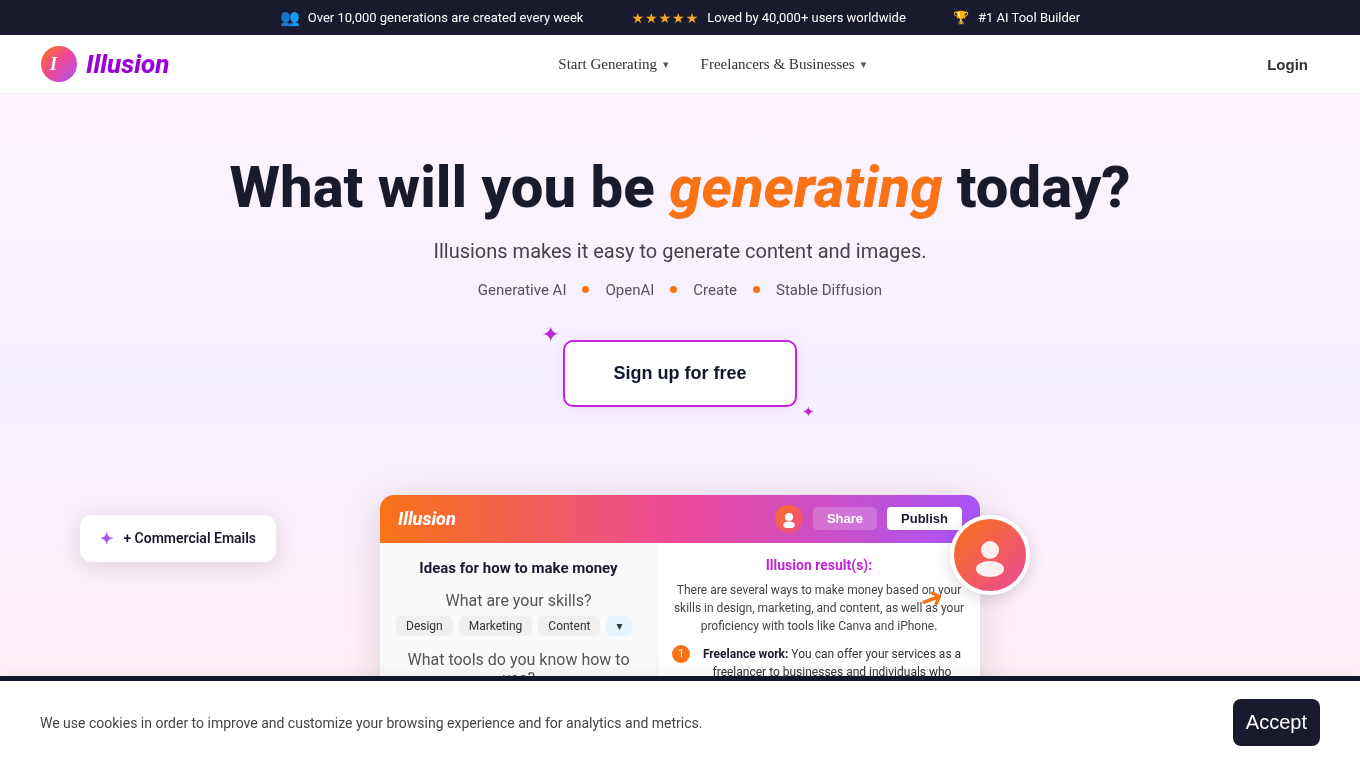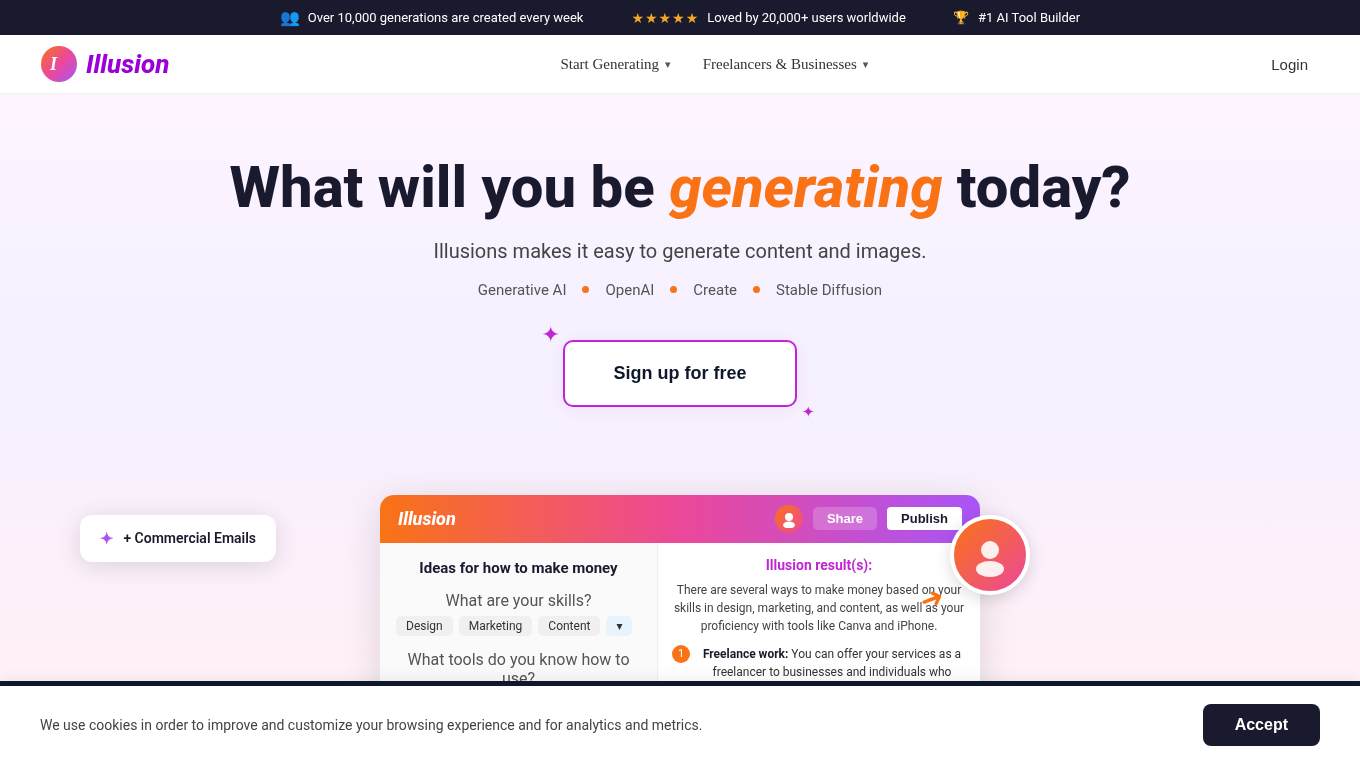--- a/index.html
+++ b/index.html
@@ -80,21 +80,21 @@
       font-size: 11px;
       color: #555;
     }
     .nav-actions {
       display: flex;
       align-items: center;
       gap: 16px;
     }
     .btn-login {
       font-size: 15px;
-      font-weight: 400;
+      font-weight: 700;
       color: #333;
       background: none;
       border: none;
       cursor: pointer;
       padding: 8px 12px;
     }
     .btn-create {
       font-size: 15px;
       font-weight: 700;
       color: #fff;
@@ -385,38 +385,38 @@
     .cookie-text {
       font-size: 14px;
       color: #444;
       max-width: 900px;
     }
     .btn-accept {
       background: #1a1a2e;
       color: #fff;
       border: none;
       border-radius: 8px;
-      padding: 12px 32px;
-      font-size: 16px;
-      font-weight: 700;
+      padding: 12px 13px;
+      font-size: 20px;
+      font-weight: 400;
       cursor: pointer;
       white-space: nowrap;
     }
   </style>
 </head>
 <body>
 
 <div class="announcement-bar">
   <div class="announcement-item">
     <span style="color:#a855f7;font-size:16px;">👥</span>
     <span>Over 10,000 generations are created every week</span>
   </div>
   <div class="announcement-item">
     <span class="stars">★★★★★</span>
-    <span>Loved by 20,000+ users worldwide</span>
+    <span>Loved by 40,000+ users worldwide</span>
   </div>
   <div class="announcement-item">
     <span style="color:#4caf50;">🏆</span>
     <span>#1 AI Tool Builder</span>
   </div>
 </div>
 
 <nav class="navbar">
   <div class="logo-wrap">
     <svg class="logo-icon" viewBox="0 0 38 38">

